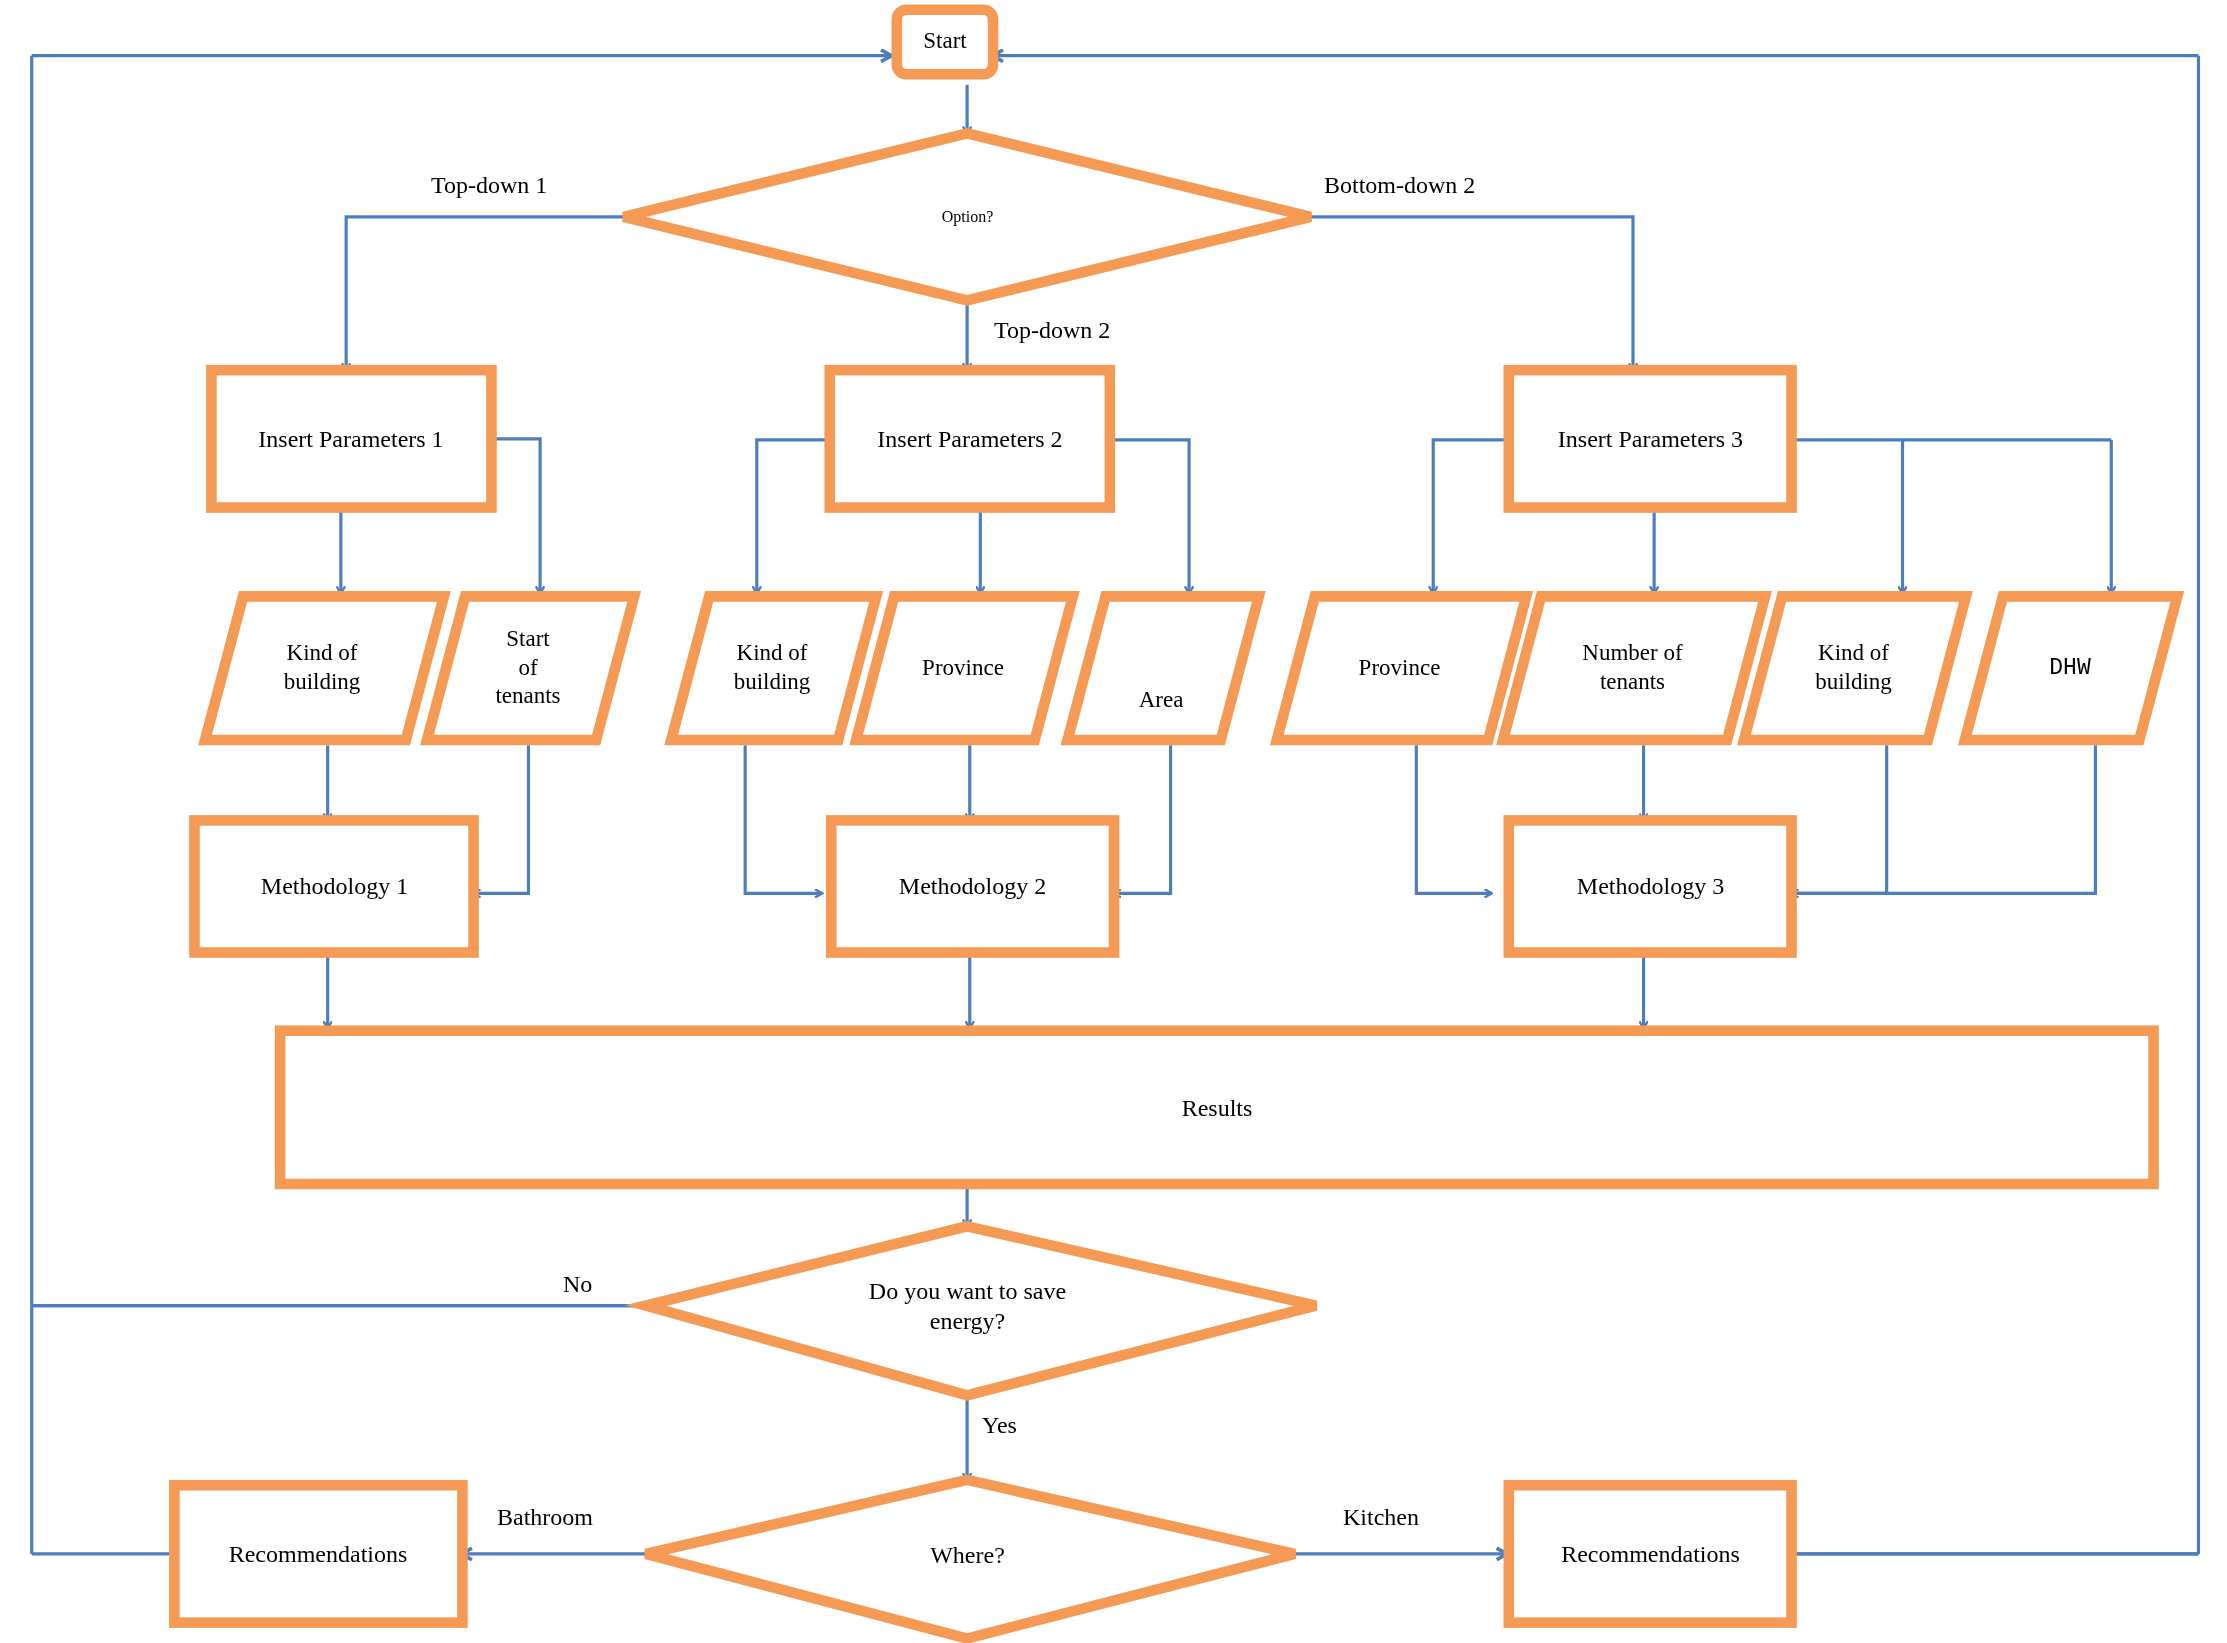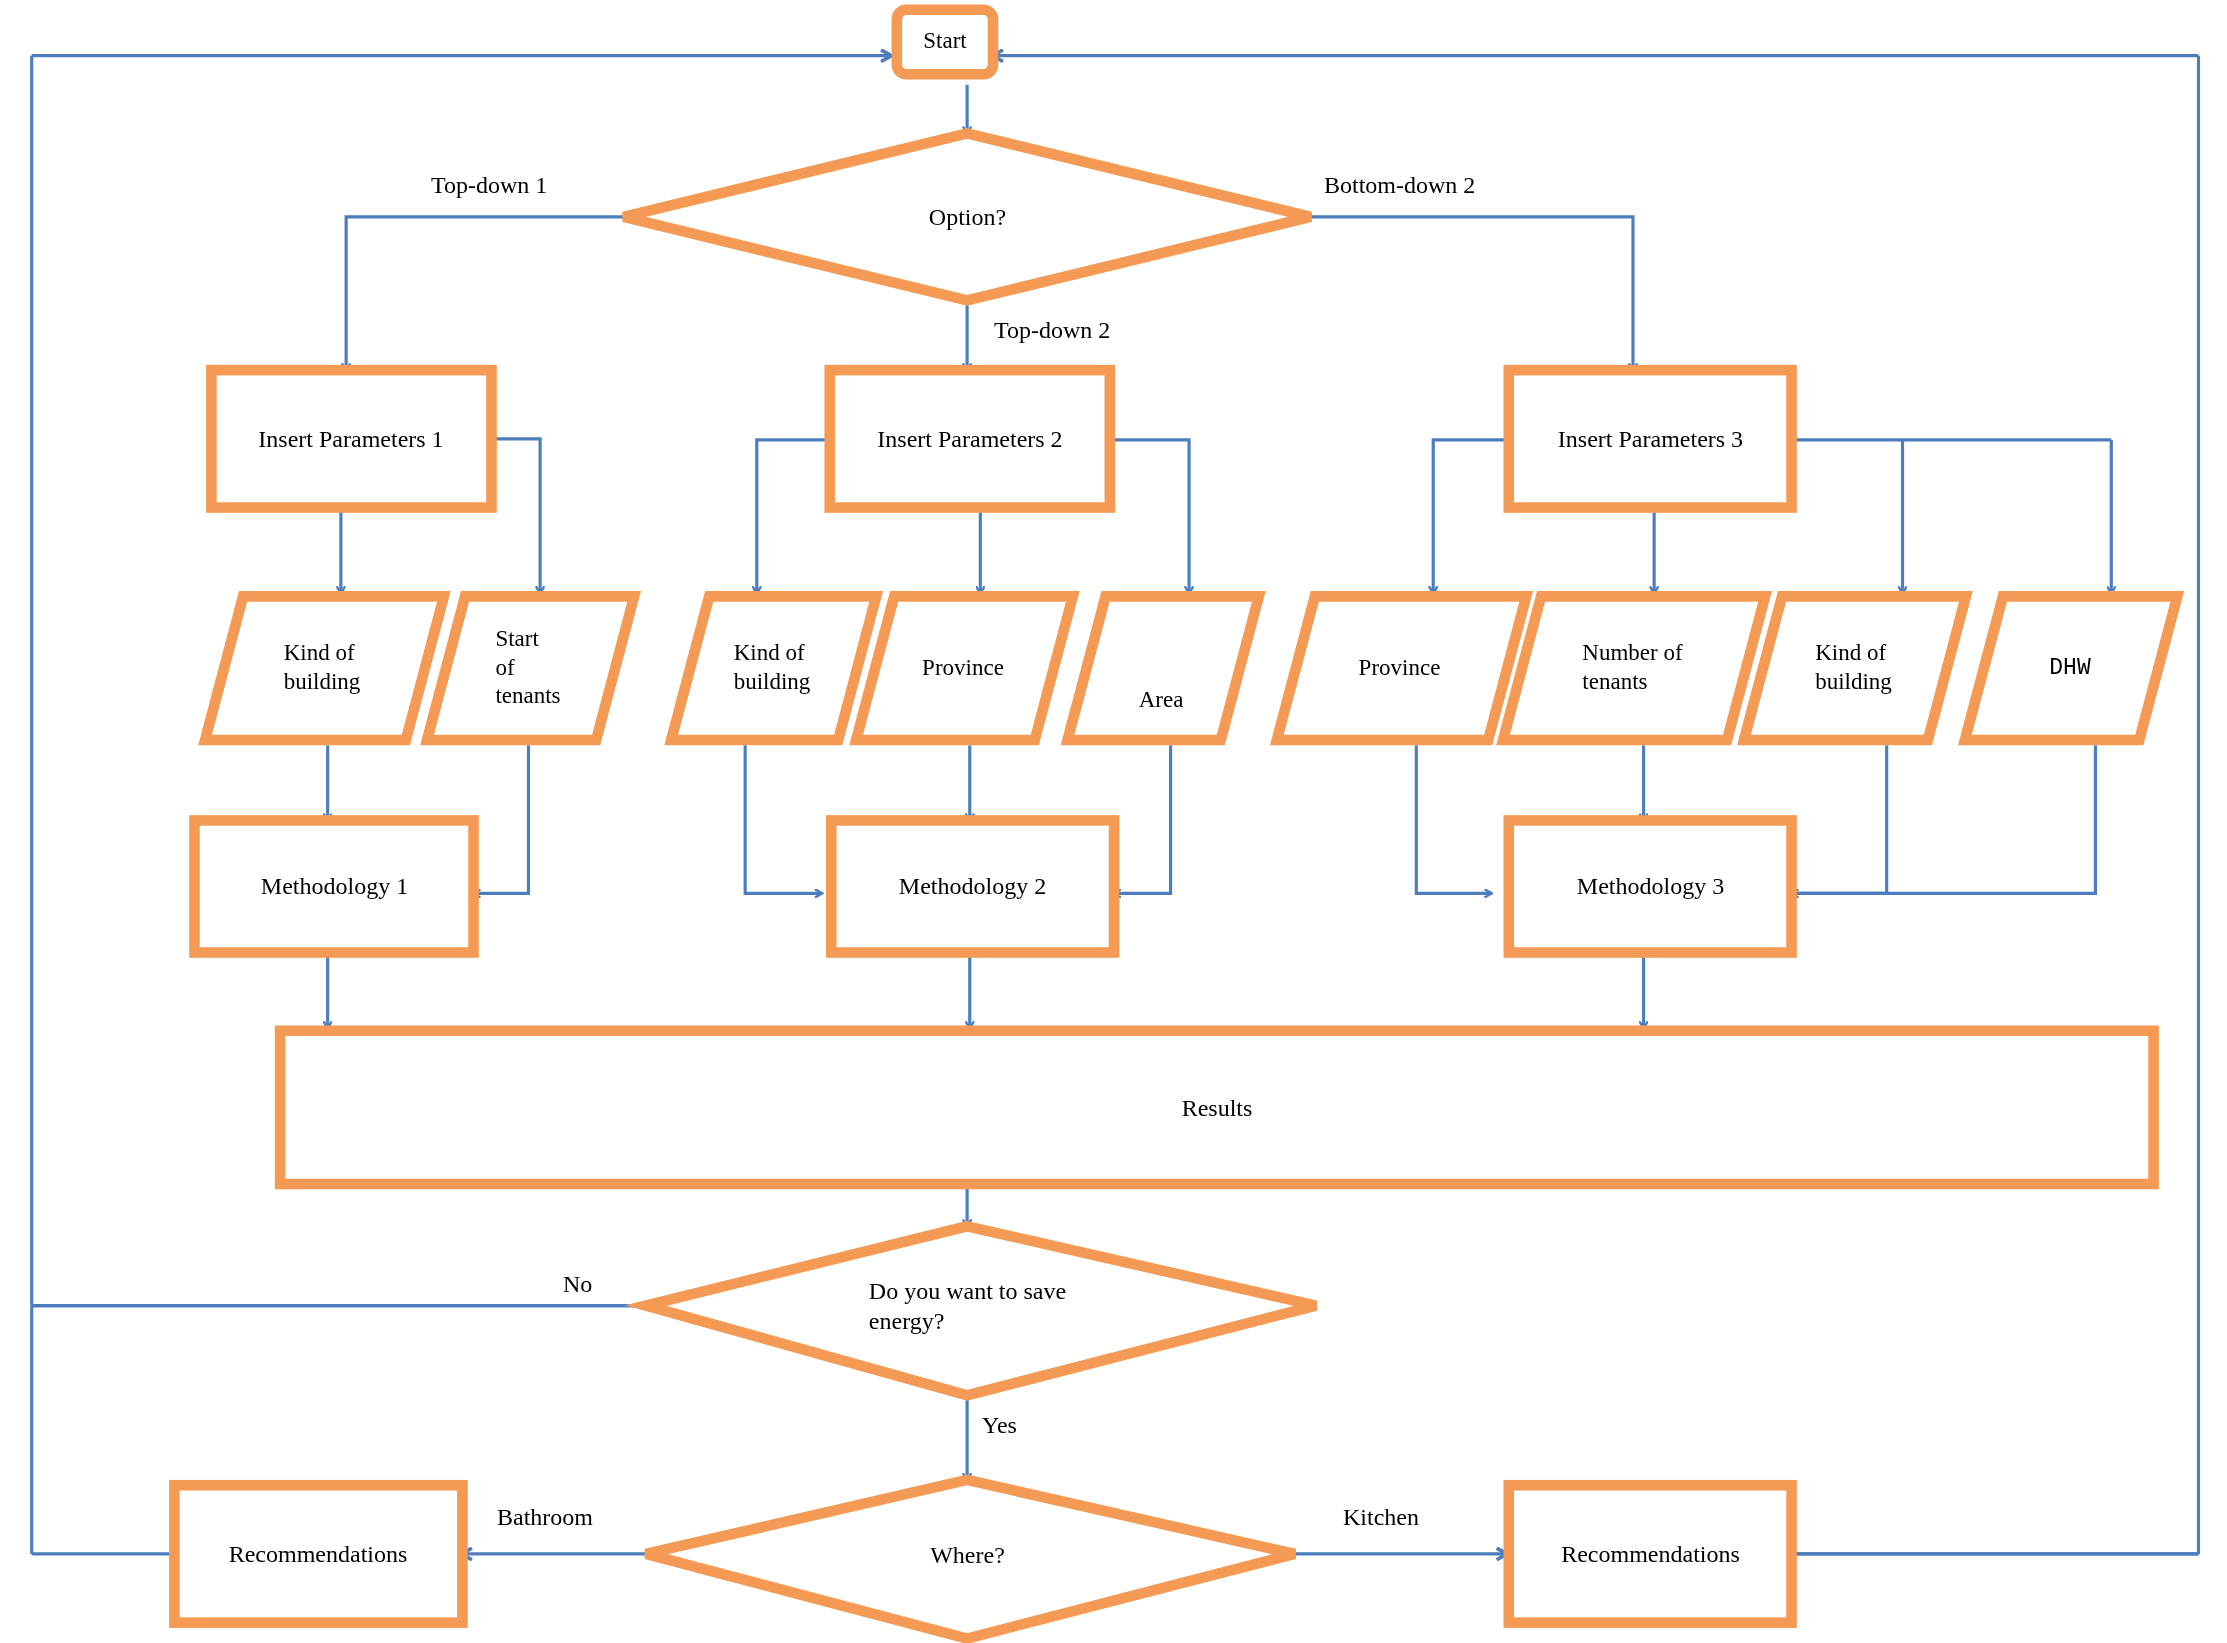--- a/index.html
+++ b/index.html
@@ -2,21 +2,21 @@
 <html style="font-size:8.5px"><head>
 <meta charset="utf-8">
 <style>
   html,body{margin:0;padding:0;background:#ffffff;}
   body{font-family:"Liberation Serif", serif;}
   #stage{position:relative;width:2227px;height:1644px;background:#fff;overflow:hidden;}
   svg.flow{position:absolute;left:0;top:0;width:2227px;height:1644px;}
   .nodeLabel{
     position:absolute;
     display:flex;align-items:center;justify-content:center;
-    text-align:left;
+    text-align:center;
     font-family:"Liberation Serif", serif;
     color:#000;
     line-height:1.25;
     pointer-events:none;
     white-space:pre-line;
   }
   .edgeLabel{
     position:absolute;
     font-family:"Liberation Serif", serif;
     color:#000;
@@ -142,21 +142,21 @@
 
       <polygon points="1830,2800 2450,2940 1830,3100 1222,2940"></polygon>
 
       <rect x="330" y="2810" width="545" height="260"></rect>
       <rect x="2855" y="2810" width="535" height="260"></rect>
     </g>
   </svg>
 
   <div class="nodeLabel" style="left:897px;top:9.5px;width:96px;height:64px;font-size:23px;">Start</div>
 
-  <div class="nodeLabel" style="left:862px;top:190px;width:211px;height:53px;font-size:24px;">Option?</div>
+  <div class="nodeLabel" style="left:862px;top:190px;width:211px;height:53px;font-size:16px;">Option?</div>
 
   <div class="nodeLabel" style="left:211px;top:370px;width:280px;height:137px;font-size:24px;">Insert Parameters  1</div>
   <div class="nodeLabel" style="left:830px;top:370px;width:280px;height:137px;font-size:24px;">Insert Parameters  2</div>
   <div class="nodeLabel" style="left:1509px;top:370px;width:283px;height:137px;font-size:24px;">Insert Parameters  3</div>
 
   <div class="nodeLabel" style="left:211px;top:596px;width:222px;height:144px;font-size:23px;">Kind of
 building</div>
   <div class="nodeLabel" style="left:433px;top:596px;width:190px;height:144px;font-size:23px;">Start
 of
 tenants</div>

